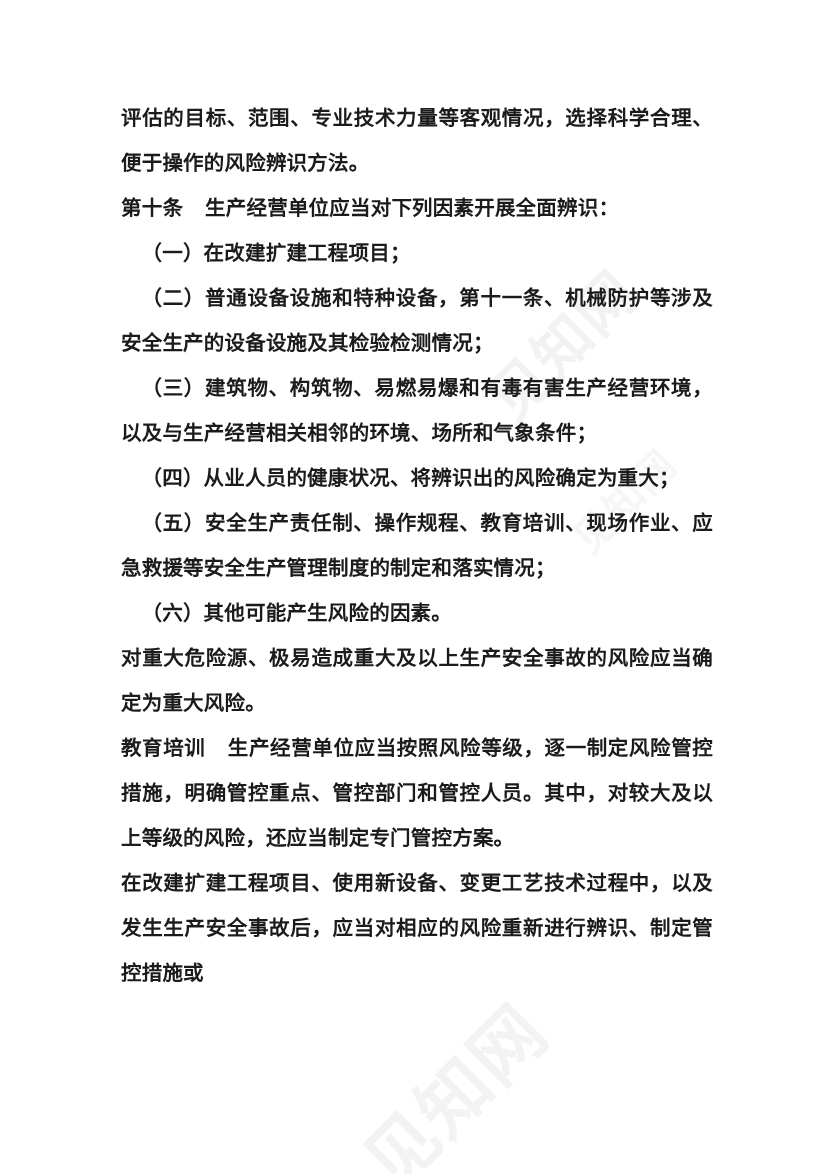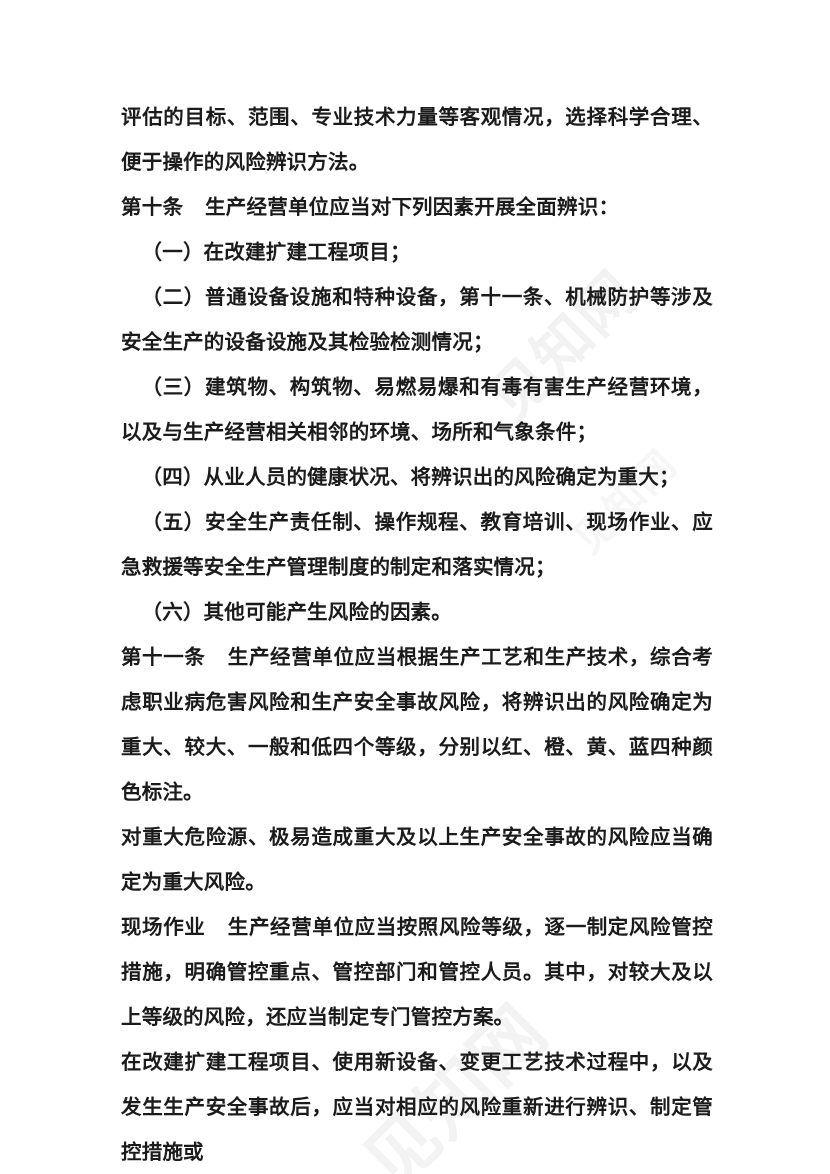--- a/index.html
+++ b/index.html
@@ -59,21 +59,21 @@
 
   .para {
     font-size: 20.5px;
     line-height: 45px;
     color: #1b1b1b;
     font-weight: 700;
     text-align: justify;
     text-justify: inter-ideograph;
     letter-spacing: 0.2px;
     margin: 0;
-    font-family: Liberation Mono, monospace;
+    font-family: Liberation Serif, serif;
     white-space: pre-wrap;
     word-break: break-all;
   }
   .para.indent {
     text-indent: 20.5px;
   }
   .para.hang {
     text-indent: 0;
   }
 
@@ -100,19 +100,18 @@
 
   <div class="doc-body">
       <p class="para hang">评估的目标、范围、专业技术力量等客观情况，选择科学合理、便于操作的风险辨识方法。</p>
       <p class="para hang"><span class="art-label">第十条</span><span class="art-gap"></span><span>生产经营单位应当对下列因素开展全面辨识：</span></p>
       <p class="para indent">（一）在改建扩建工程项目；</p>
       <p class="para indent">（二）普通设备设施和特种设备，第十一条、机械防护等涉及安全生产的设备设施及其检验检测情况；</p>
       <p class="para indent">（三）建筑物、构筑物、易燃易爆和有毒有害生产经营环境，以及与生产经营相关相邻的环境、场所和气象条件；</p>
       <p class="para indent">（四）从业人员的健康状况、将辨识出的风险确定为重大；</p>
       <p class="para indent">（五）安全生产责任制、操作规程、教育培训、现场作业、应急救援等安全生产管理制度的制定和落实情况；</p>
       <p class="para indent">（六）其他可能产生风险的因素。</p>
-      <p class="para hang"><span class="art-label">第十一条</span><span class="art-gap"></span><span>生产经营单位应当根据生产工艺和生产技术，综合考虑职业病危害风险和生产安全事故风险，将辨识出的风险确定为重大、较大、一般和低四个等级，分别以红、橙、黄、蓝四种颜色标注。</span></p>
       <p class="para hang">对重大危险源、极易造成重大及以上生产安全事故的风险应当确定为重大风险。</p>
-      <p class="para hang"><span class="art-label">现场作业</span><span class="art-gap"></span><span>生产经营单位应当按照风险等级，逐一制定风险管控措施，明确管控重点、管控部门和管控人员。其中，对较大及以上等级的风险，还应当制定专门管控方案。</span></p>
+      <p class="para hang"><span class="art-label">教育培训</span><span class="art-gap"></span><span>生产经营单位应当按照风险等级，逐一制定风险管控措施，明确管控重点、管控部门和管控人员。其中，对较大及以上等级的风险，还应当制定专门管控方案。</span></p>
       <p class="para hang">在改建扩建工程项目、使用新设备、变更工艺技术过程中，以及发生生产安全事故后，应当对相应的风险重新进行辨识、制定管控措施或</p>
     </div>
 
 </div>
 
 </body></html>

